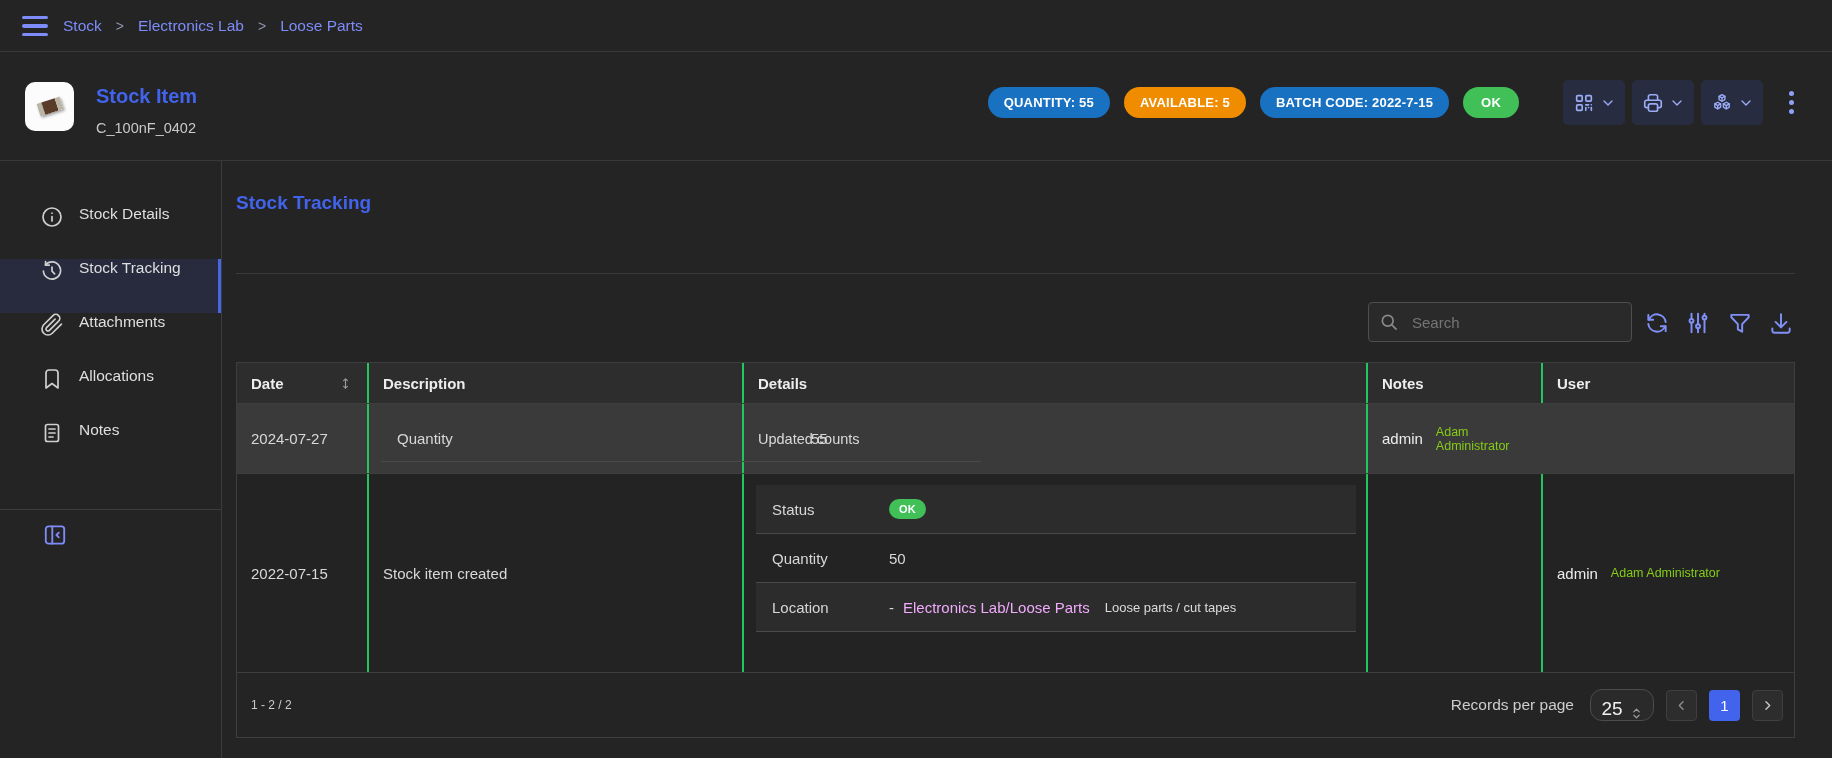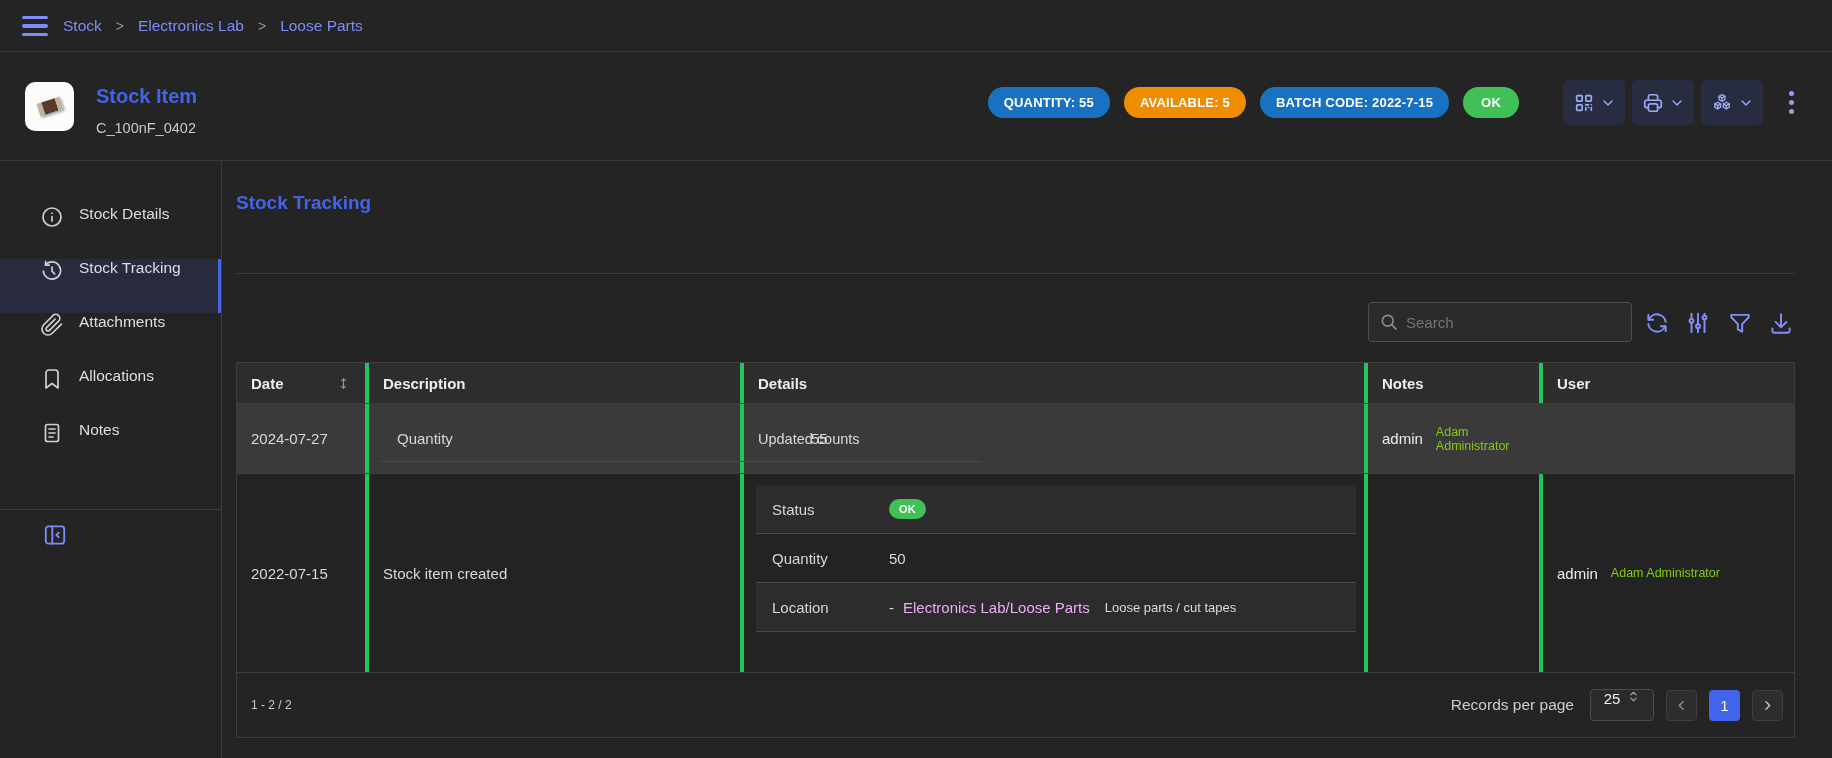--- a/index.html
+++ b/index.html
@@ -40,29 +40,29 @@
   .side-item.active { background:#272b3d; }
   .side-item.active::after { content:""; position:absolute; right:0; top:0; bottom:0; width:3px; background:#4666e5; }
   .side-divider { margin:34px 0 0 0; border-top:1px solid #3c3c3c; }
   .collapse-btn { margin:12px 0 0 42px; color:#7d8cf8; cursor:pointer; width:26px; }
 
   
   .content { position:absolute; left:222px; top:161px; right:0; bottom:0; }
   .section-heading { position:absolute; left:14px; top:31px; font-size:19px; font-weight:700; color:#4263eb; }
   .heading-divider { position:absolute; left:14px; top:112px; width:1559px; border-top:1px solid #3a3a3a; }
 
-  .search-box { position:absolute; left:1146px; top:141px; width:264px; height:40px; background:#2a2a2a; border:1px solid #4f4f4f; border-radius:4px; display:flex; align-items:center; padding:16px 10px; gap:7px; }
+  .search-box { position:absolute; left:1146px; top:141px; width:264px; height:40px; background:#2a2a2a; border:1px solid #4f4f4f; border-radius:4px; display:flex; align-items:center; padding:16px 10px; gap:13px; }
   .search-box input { flex:1; background:transparent; border:none; outline:none; color:#ddd; font-size:15px; font-family:"Liberation Sans",sans-serif; }
   .search-box input::placeholder { color:#757575; }
   .tool-icon { position:absolute; top:149px; width:26px; height:26px; color:#7f91f8; cursor:pointer; }
 
   
   .table { position:absolute; left:14px; top:201px; width:1559px; border:1px solid #3e3e3e; }
   .trow { display:grid; grid-template-columns:132px 375px 624px 175px 253px; }
-  .tcell { border-right:4px solid #22c55e; min-width:0; }
+  .tcell { border-right:2px solid #22c55e; min-width:0; }
   .tcell:last-child { border-right:none; }
   .thead { background:#2d2d2d; border-bottom:1px solid #3e3e3e; }
   .thead .tcell { height:40px; display:flex; align-items:center; padding:0 14px; font-size:15px; font-weight:700; color:#ededed; }
   .sort-icon { margin-left:auto; color:#9a9a9a; }
 
   .row1 { background:#3a3a3a; border-bottom:1px solid #3e3e3e; }
   .row1 .tcell { height:69px; }
   .row2 { background:#232323; border-bottom:1px solid #3e3e3e; }
   .row2 .tcell { height:198px; }
   .vcenter { display:flex; align-items:center; padding:0 14px; font-size:15px; color:#d9d9d9; }
@@ -84,21 +84,21 @@
   .row1 .user-cell, .row2 .user-cell { align-items:center; }
   .username { font-size:15px; color:#ececec; }
   .fullname { font-size:12.5px; color:#84cc16; margin-left:13px; }
   .notes-cell { font-size:14.5px; }
 
   
   .tfoot { height:64px; background:#242424; display:flex; align-items:center; justify-content:space-between; padding:0 11px 0 14px; }
   .range-label { font-size:12px; color:#cdcdcd; }
   .foot-right { display:flex; align-items:center; gap:12px; }
   .rpp-label { font-size:15.5px; color:#cdcdcd; margin-right:4px; }
-  .rpp-select { width:64px; height:32px; background:#2a2a2a; border:1px solid #4c4c4c; border-radius:4px; display:flex; align-items:flex-start; justify-content:center; gap:7px; color:#f0f0f0; font-size:15px; cursor:pointer; }
+  .rpp-select { width:64px; height:32px; background:#2a2a2a; border:1px solid #4c4c4c; border-radius:12px; display:flex; align-items:flex-end; justify-content:center; gap:7px; color:#f0f0f0; font-size:19px; cursor:pointer; }
   .pg-btn { width:31px; height:31px; border-radius:4px; background:#2d2d2d; border:1px solid #3f3f3f; display:flex; align-items:center; justify-content:center; color:#8f8f8f; cursor:pointer; }
   .pg-btn.next { color:#c9c9c9; }
   .pg-btn.current { background:#4263eb; border:none; color:#fff; font-size:15px; }
 </style>
 </head>
 <body>
 
 <div class="app">
 
   <div class="topbar">

